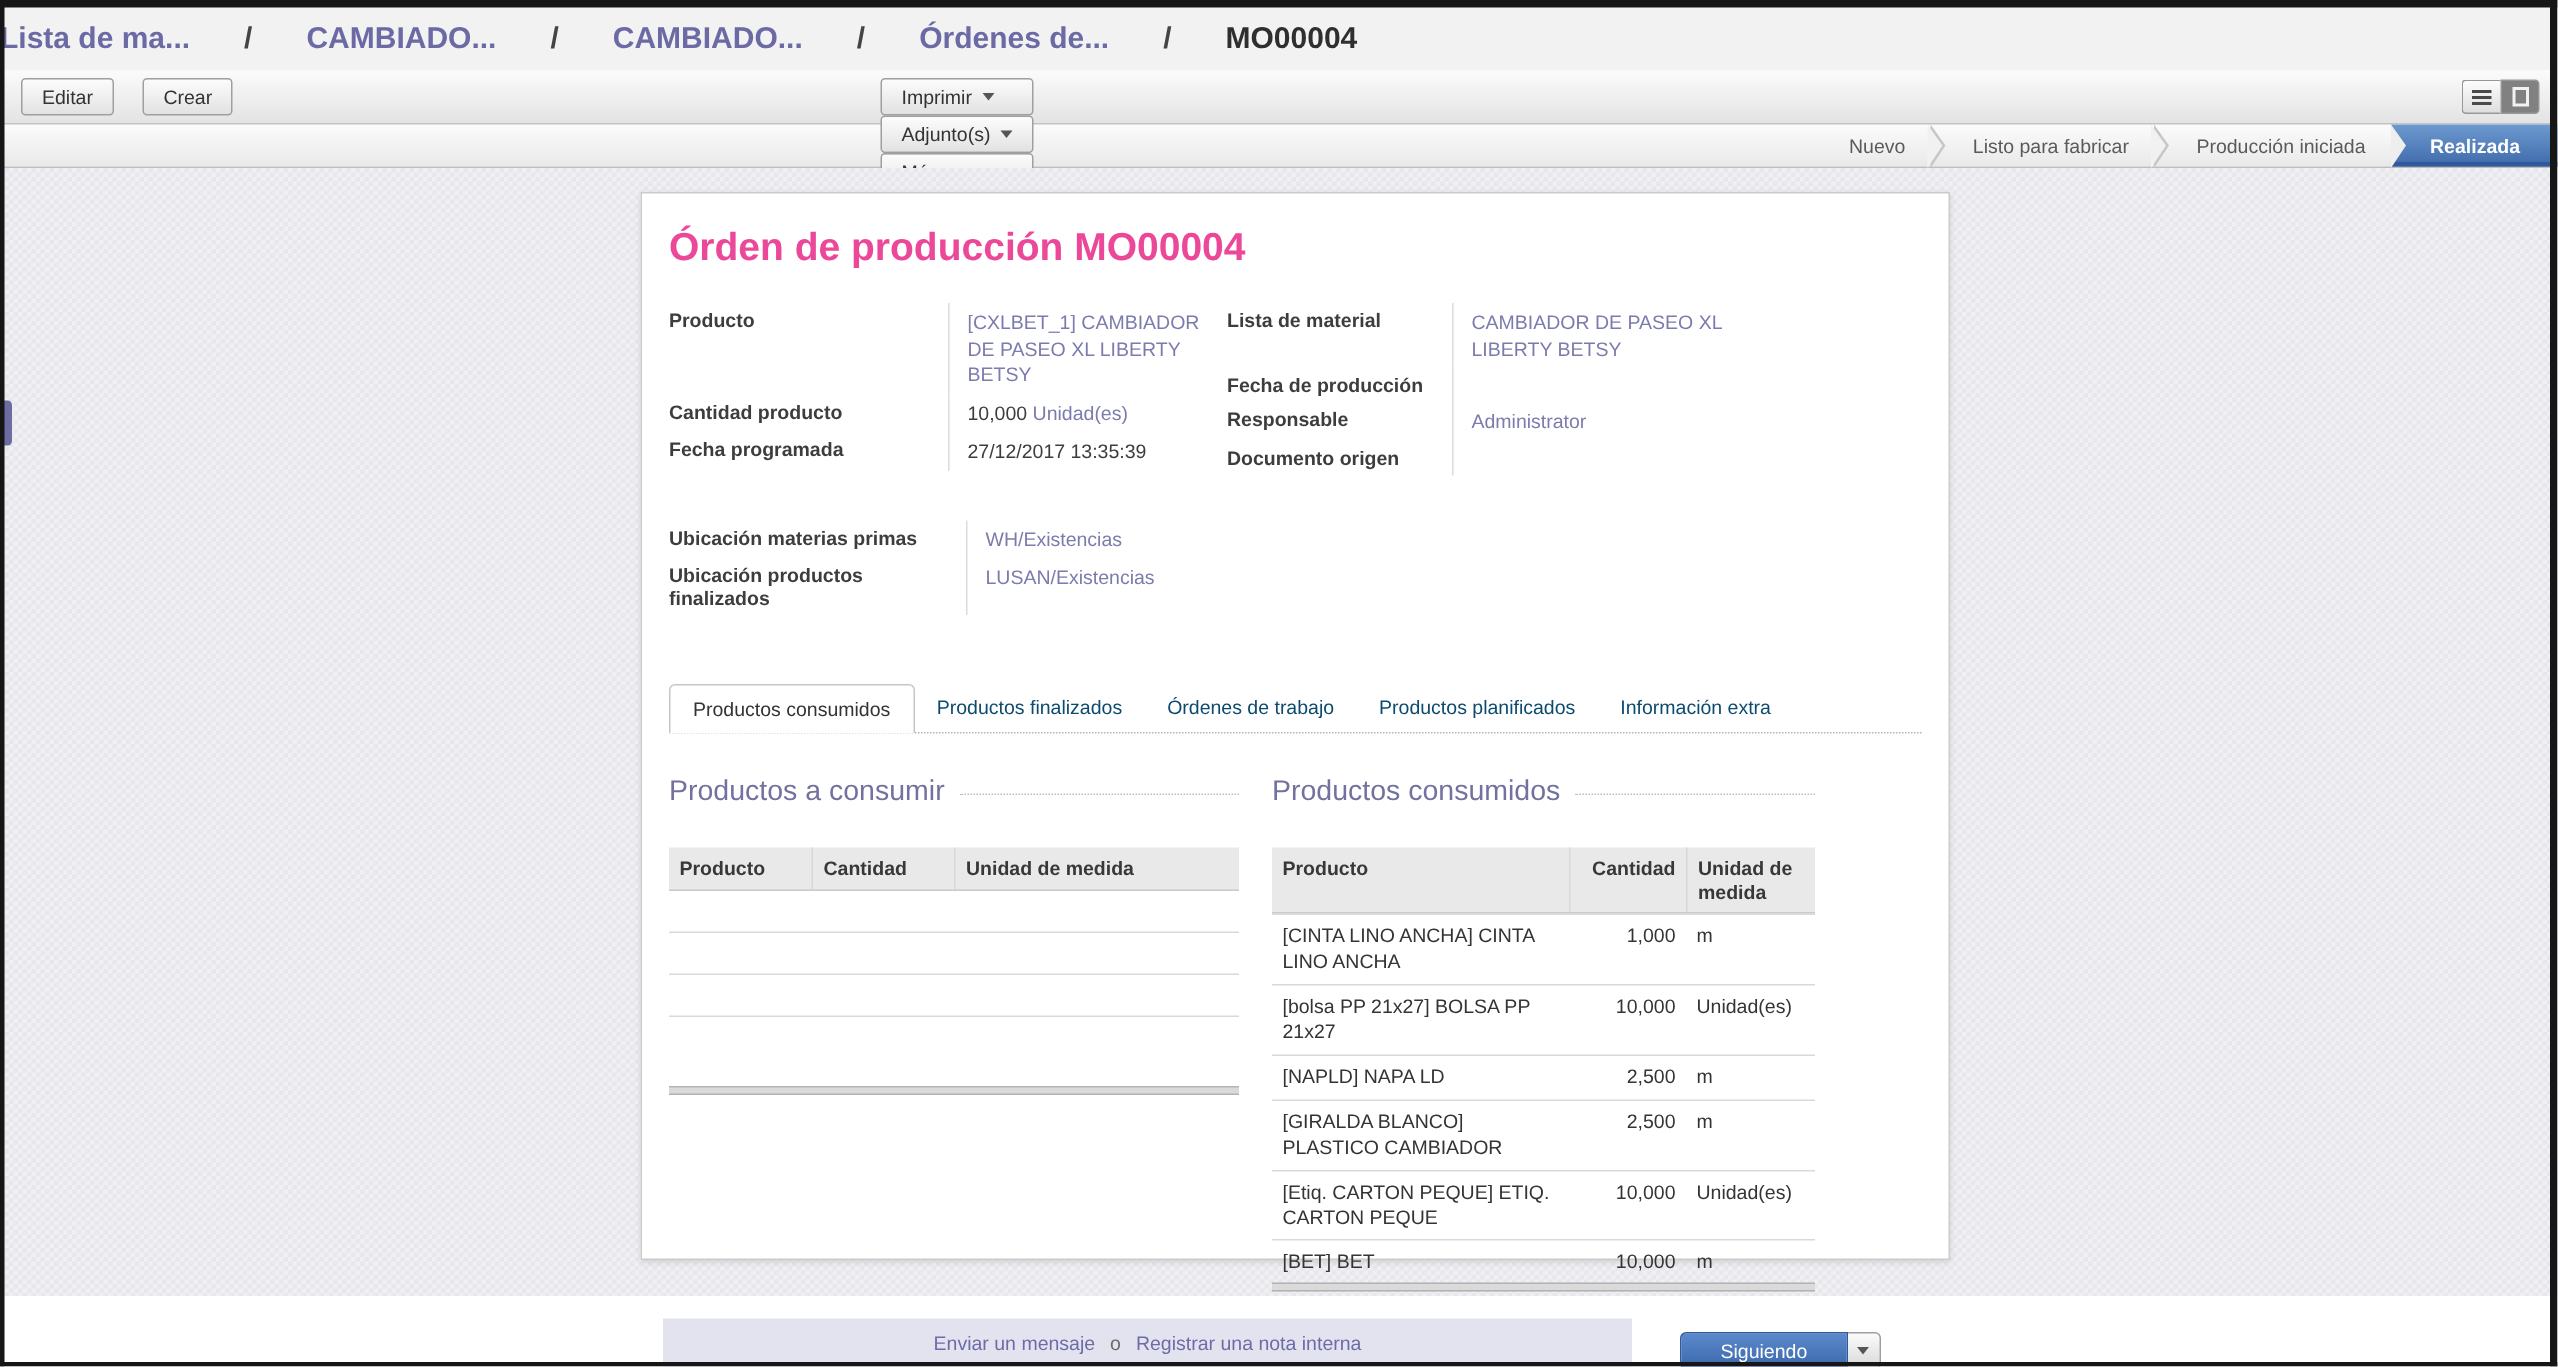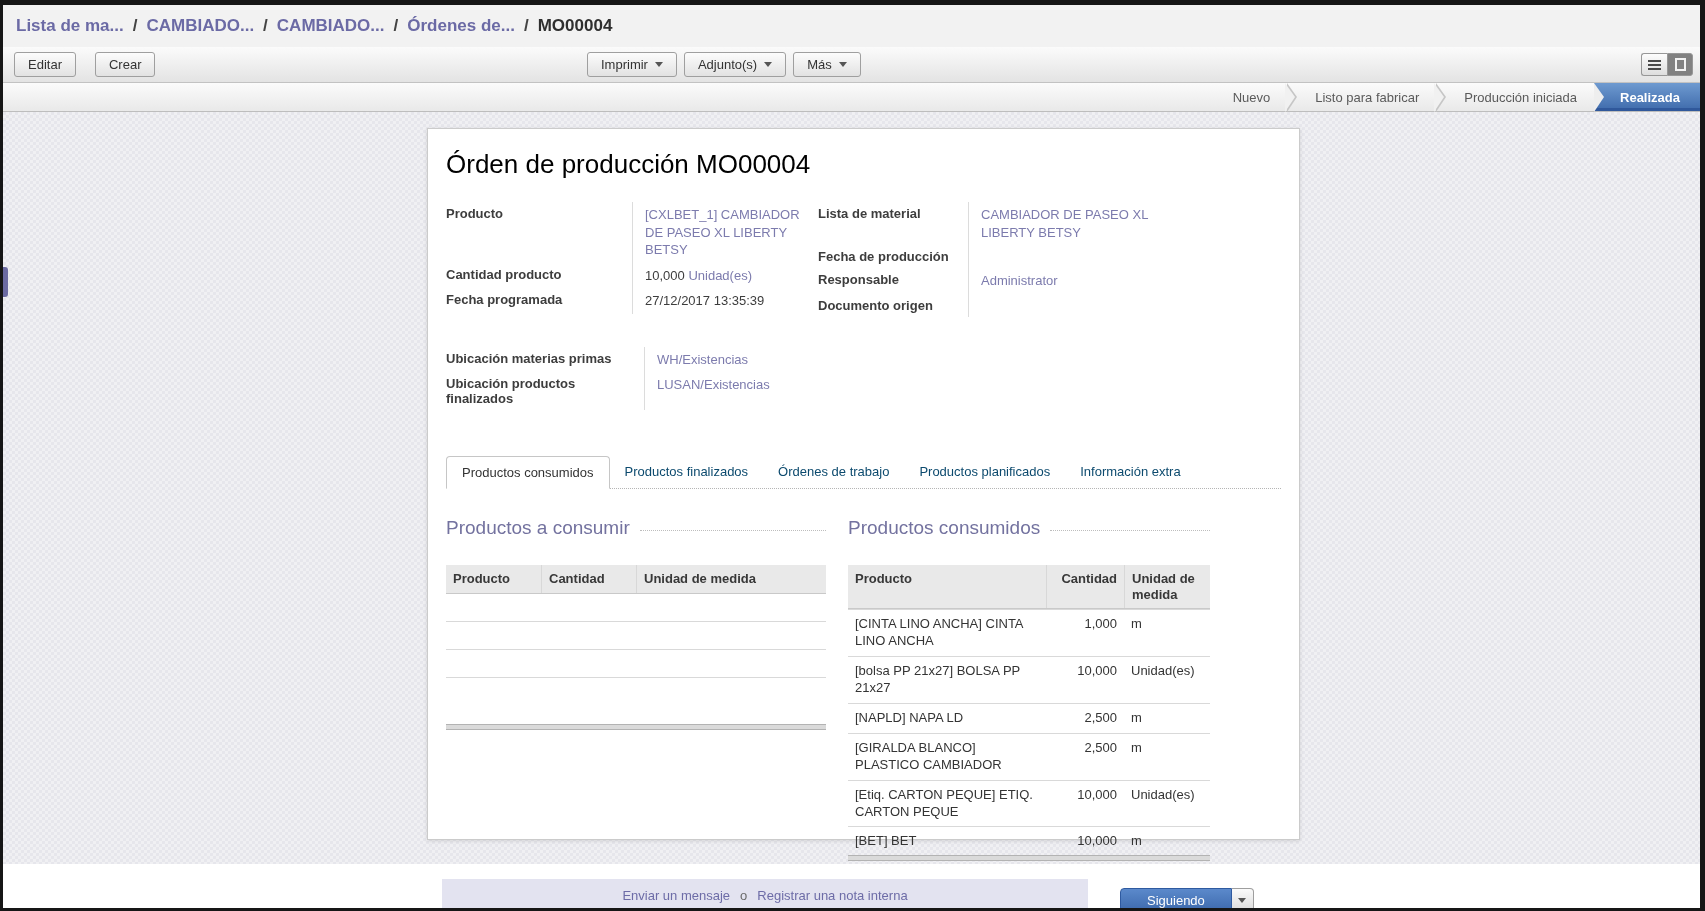--- a/index.html
+++ b/index.html
@@ -13,41 +13,41 @@
   
   .frame { position:absolute; background:#161616; z-index:50; }
   .frame-top { top:0; left:0; width:100%; height:5px; }
   .frame-left { top:0; left:0; width:3px; height:100%; }
   .frame-right { top:0; right:0; width:5px; height:100%; }
   .frame-bottom { bottom:0; left:0; width:100%; height:3px; }
 
   
   .crumb-bar {
     height:42px; margin-top:5px; background:#f2f2f2;
-    display:flex; align-items:center; padding-left:16px;
-    font-size:17px; font-weight:bold;
+    display:flex; align-items:center; 
+    font-size:20px; font-weight:bold;gap:27px;
   }
   .crumb-link { color:#6b6aa5; cursor:pointer; }
   .crumb-sep { color:#444; margin:0 9px; font-weight:bold; }
   .crumb-current { color:#2f2f2f; }
 
   
   .toolbar {
     height:36px; background:linear-gradient(#fbfbfb,#e3e3e3);
     border-bottom:1px solid #c2c2c2; position:relative;
     display:flex; align-items:center; padding-left:14px;gap:12px;
   }
   .btn {
     display:inline-flex; align-items:center; gap:7px;
     padding:4px 13px; font-size:13px; color:#333;
     background:linear-gradient(#fcfcfc,#e2e2e2);
     border:1px solid #9f9f9f; border-radius:3px; cursor:pointer;
     margin-right:7px; white-space:nowrap;
   }
-  .toolbar-center { position:absolute; left:587px; top:5px; display:flex; }
+  .toolbar-center { position:absolute; left:587px; top:5px; display:flex;flex-direction:column; }
   .caret { width:0; height:0; border-left:4px solid transparent; border-right:4px solid transparent; border-top:5px solid #555; }
   .view-switcher { position:absolute; right:12px; top:6px; display:flex; }
   .vs-btn { width:26px; height:23px; border:1px solid #979797; display:flex; align-items:center; justify-content:center; cursor:pointer; background:linear-gradient(#fcfcfc,#dedede); }
   .vs-btn.list { border-radius:3px 0 0 3px; border-right:none; }
   .vs-btn.form { border-radius:0 3px 3px 0; background:#818181; }
   .list-glyph div { width:13px; height:2px; background:#4a4a4a; margin:2px 0; }
   .form-glyph { width:11px; height:13px; border:2px solid #f2f2f2; background:transparent; }
 
   
   .statusbar {
@@ -78,21 +78,21 @@
       linear-gradient(45deg, rgba(205,205,218,.28) 25%, transparent 25%, transparent 75%, rgba(205,205,218,.28) 75%);
     background-size:6px 6px; background-position:0 0,3px 3px;
   }
   .side-handle { position:absolute; left:0; top:155px; width:8px; height:30px; background:#6c6ba2; border-radius:0 3px 3px 0; cursor:pointer; }
 
   .sheet {
     position:absolute; left:427px; top:16px; width:873px; height:712px;
     background:#fff; border:1px solid #cbcbcb; box-shadow:0 1px 4px rgba(0,0,0,.12);
     padding:14px 18px;
   }
-  .sheet-title { font-size:26px; font-weight:normal; color:#000000; margin:6px 0 22px 0; }
+  .sheet-title { font-size:26px; font-weight:bold; color:#ec4899; margin:6px 0 22px 0; }
 
   .fgroups { display:flex; }
   .fgroup { display:grid; align-content:start; }
   .fgroup-left  { width:358px; grid-template-columns:186px 1fr; }
   .fgroup-right { width:368px; margin-left:14px; grid-template-columns:150px 1fr; }
   .flabel { font-size:13px; font-weight:bold; color:#3d3d3d; padding:4px 8px 4px 0; }
   .fvalue { font-size:13px; color:#3d3d3d; padding:4px 0 4px 12px; border-left:1px solid #dcdcdc; min-height:22px; line-height:1.35; }
   .lnk { color:#7c7bad; cursor:pointer; }
   .fgroup-loc { width:380px; grid-template-columns:198px 1fr; margin-top:30px; }
 

